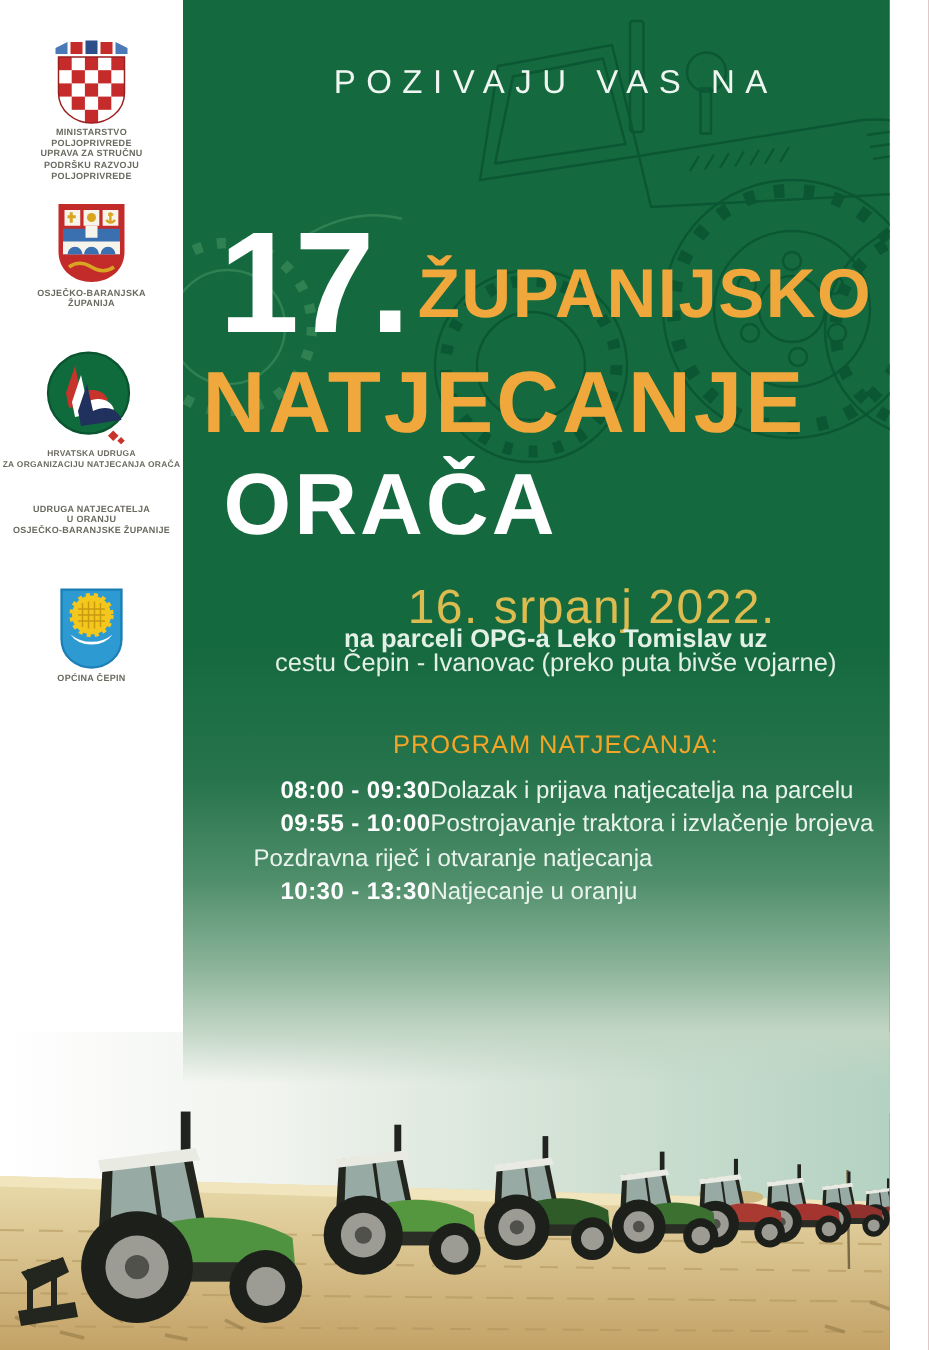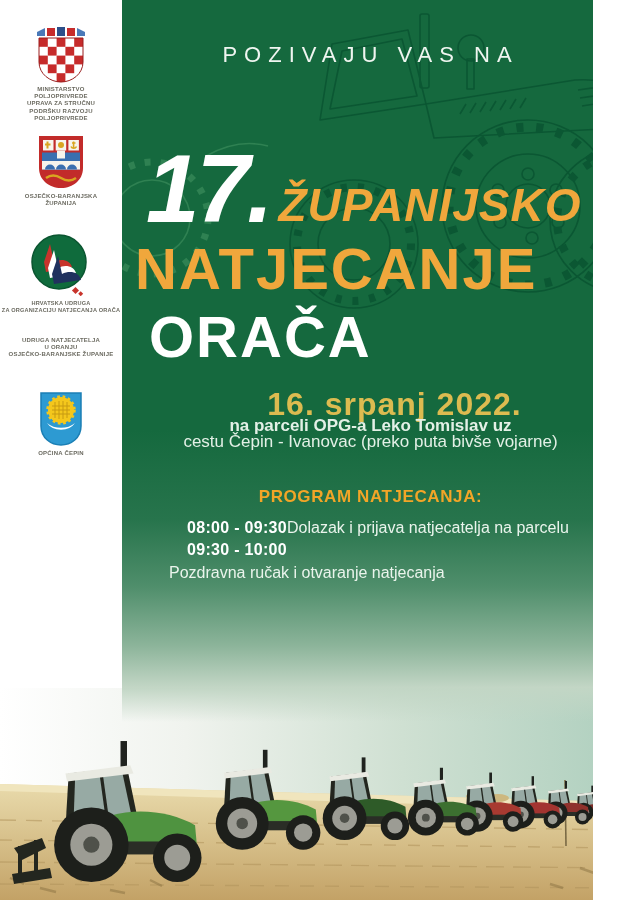--- a/index.html
+++ b/index.html
@@ -13,29 +13,29 @@
   .lb.small{font-size:5.6px;line-height:7px;}
 
   
   .panel{position:absolute;left:122px;top:0;width:497px;height:742px;
     background:linear-gradient(180deg,#15693E 0%,#15693E 58%,#27744C 70%,#4F8E6B 79%,
       #8CB49A 87%,#C6D8C8 93%,#EDF1EB 100%);z-index:1;overflow:hidden;}
   .art{position:absolute;left:0;top:6px;z-index:0;}
   .ptxt{position:absolute;z-index:1;}
   .centered{left:0;right:0;text-align:center;}
   .invite{top:42px;color:#EFF5F0;font-size:22px;font-weight:400;letter-spacing:7px;}
-  .t-line1{left:24px;top:146px;display:flex;align-items:flex-end;gap:8px;font-style:italic;}
+  .t-line1{left:24px;top:146px;display:flex;align-items:center;gap:8px;}
   .t-num{font-size:96px;font-weight:800;color:#ffffff;line-height:.9;letter-spacing:-3px;}
   .t-w1{font-size:46px;font-weight:800;color:#F0A73C;letter-spacing:1px;margin-top:11px;}
   .t-w2{left:13px;top:240px;font-size:58px;font-weight:800;color:#F0A73C;letter-spacing:2px;line-height:1;}
   .t-w3{left:27px;top:308px;font-size:58px;font-weight:800;color:#ffffff;letter-spacing:2px;line-height:1;}
-  .date{top:386px;color:#DCBB50;font-size:32px;font-weight:700;letter-spacing:1px;padding-left:48px;}
+  .date{top:386px;color:#DCBB50;font-size:32px;font-weight:400;letter-spacing:1px;padding-left:48px;}
   .loc1{top:416px;color:#E3F0E6;font-size:17px;font-weight:700;}
   .loc2{top:432px;color:#E3F0E6;font-size:17px;font-weight:400;}
-  .prog{top:487px;color:#F2A527;font-size:17px;font-weight:700;letter-spacing:.6px;}
+  .prog{top:487px;color:#F2A527;font-size:17px;font-weight:400;letter-spacing:.6px;}
   .schedule{position:absolute;left:47px;top:517px;width:446px;z-index:1;text-align:right;}
   .row{display:flex;font-size:16px;line-height:22.4px;}
   .time{flex:none;width:118px;font-weight:700;color:#ffffff;letter-spacing:.3px;}
   .act{color:#EAF4EC;white-space:pre-line;}
 
   
   .photo{position:absolute;left:0;top:688px;width:619px;height:212px;z-index:3;}
 </style>
 </head>
 <body>
@@ -171,24 +171,29 @@
     <div class="ptxt centered loc2">cestu Čepin - Ivanovac (preko puta bivše vojarne)</div>
 
     <div class="ptxt centered prog">PROGRAM NATJECANJA:</div>
 
     <div class="schedule">
       <div class="row">
         <span class="time">08:00 - 09:30</span>
         <span class="act">Dolazak i prijava natjecatelja na parcelu</span>
       </div>
       <div class="row">
-        <span class="time">09:30 - 10:00</span>
-      </div>
-      <div class="row">
-        <span class="act">Pozdravna ručak i otvaranje natjecanja</span>
+        <span class="time">09:55 - 10:00</span>
+        <span class="act">Postrojavanje traktora i izvlačenje brojeva</span>
+      </div>
+      <div class="row">
+        <span class="act">Pozdravna riječ i otvaranje natjecanja</span>
+      </div>
+      <div class="row">
+        <span class="time">10:30 - 13:30</span>
+        <span class="act">Natjecanje u oranju</span>
       </div>
     </div>
   </main>
 
   <svg class="photo" viewBox="0 0 619 212">
     <defs>
       <linearGradient id="skyGrad" x1="0" y1="0" x2="1" y2="0">
         <stop offset="0" stop-color="#ffffff"></stop>
           <stop offset=".3" stop-color="#f0f3ee"></stop>
         <stop offset=".65" stop-color="#cfe0d2"></stop>

